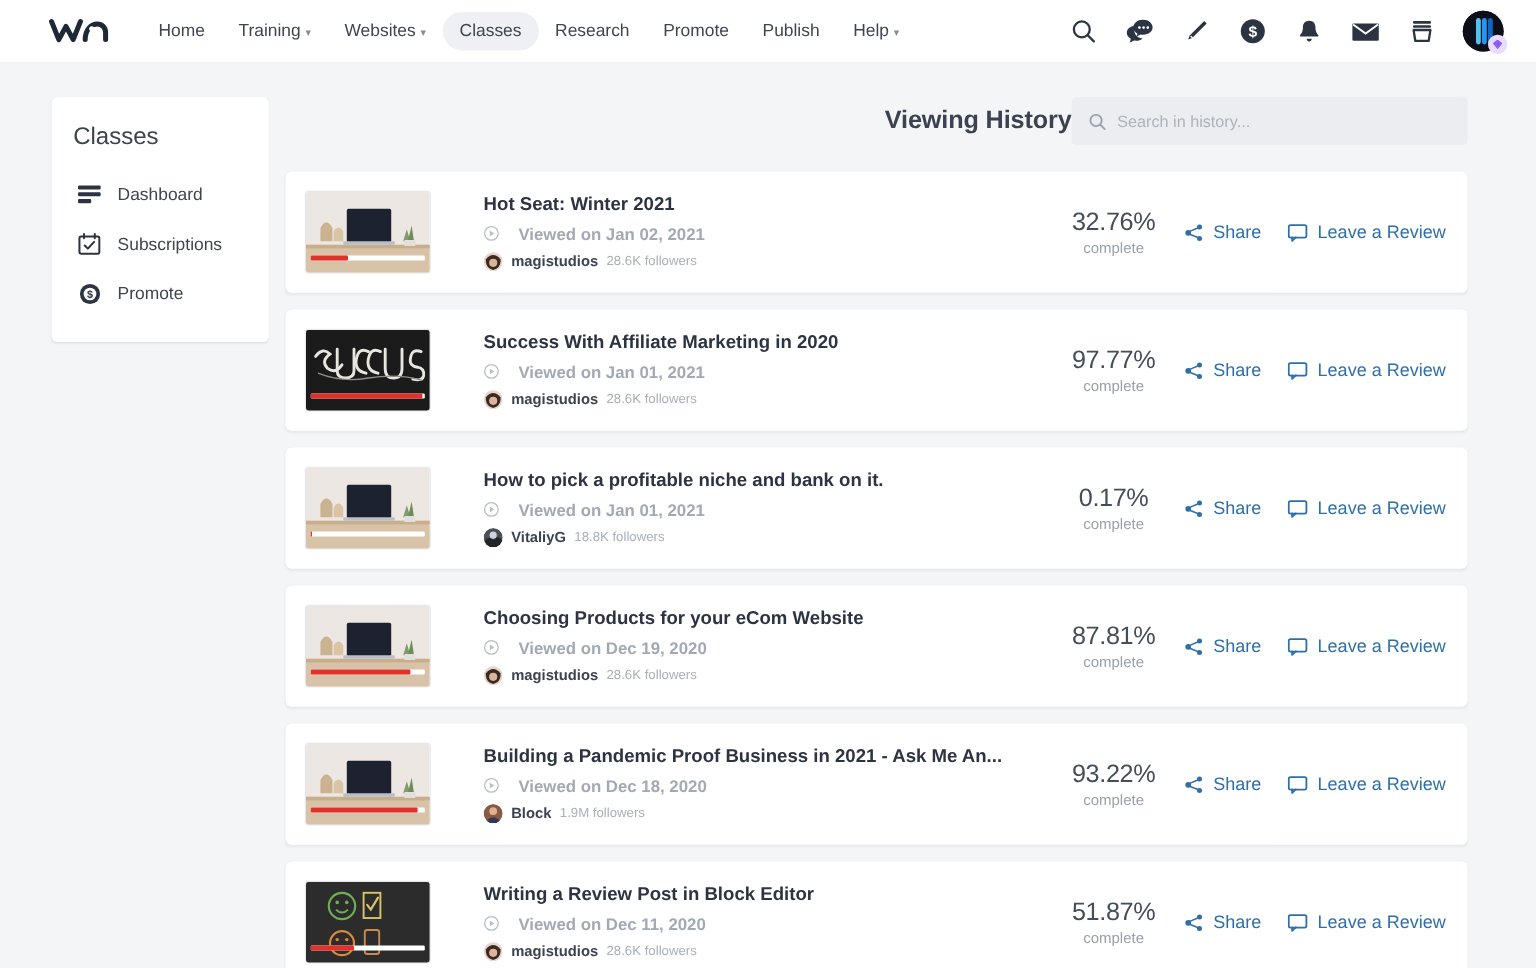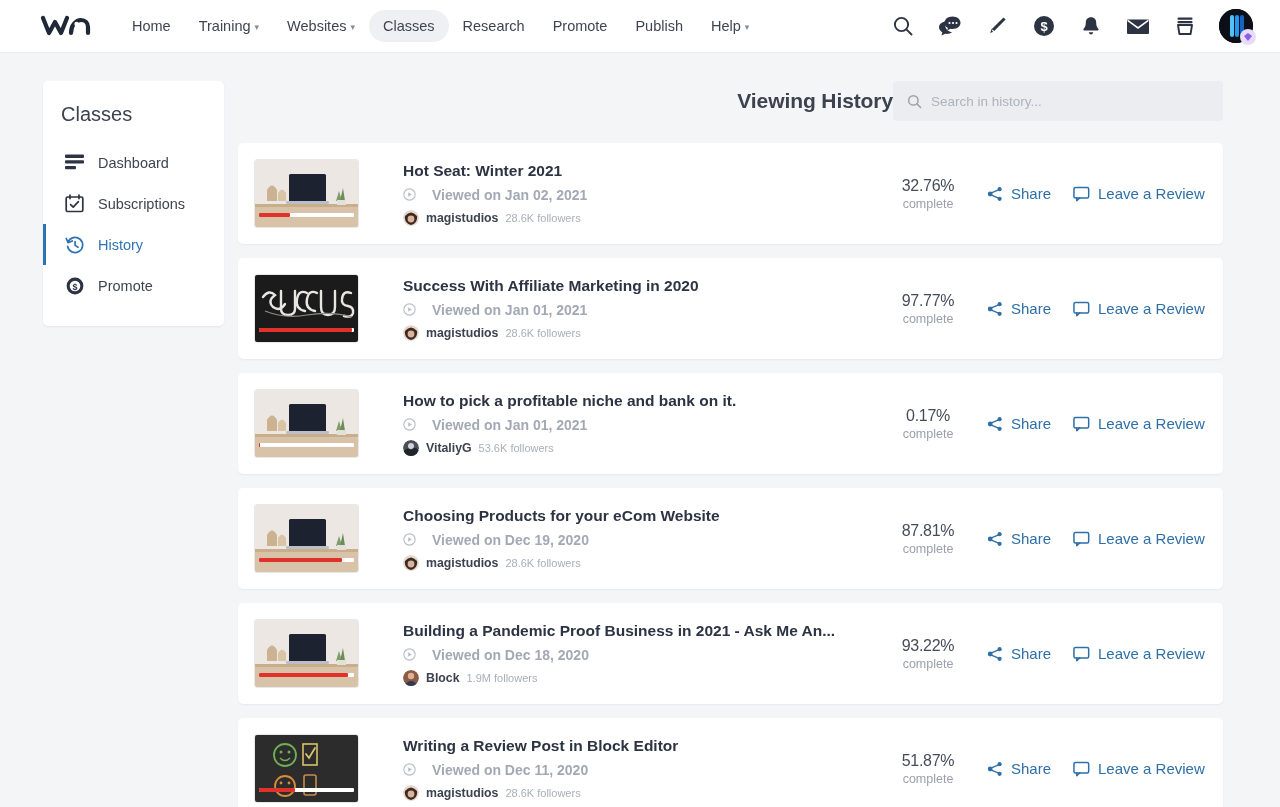--- a/index.html
+++ b/index.html
@@ -92,21 +92,21 @@
   .info { flex: 1; padding-left: 44px; min-width: 0; }
   .c-title { font-size: 15.5px; font-weight: 700; color: #2c3342; margin-bottom: 7px;
     white-space: nowrap; overflow: hidden; text-overflow: ellipsis; cursor: pointer; }
   .c-viewed { font-size: 14px; color: #a3a9b4; display: flex; align-items: center; gap: 16px; margin-bottom: 7px; font-weight: bold; }
   .c-author { display: flex; align-items: center; gap: 7px; }
   .c-ava { width: 16px; height: 16px; border-radius: 50%; flex: 0 0 16px; overflow: hidden; position: relative; }
   .c-name { font-size: 12.3px; font-weight: 700; color: #3c4250; }
   .c-foll { font-size: 11px; color: #a9aeb8; }
 
   .pct-wrap { width: 118px; text-align: center; flex: 0 0 118px; }
-  .pct { font-size: 16px; color: #454c5a; letter-spacing: -.3px; }
+  .pct { font-size: 21px; color: #454c5a; letter-spacing: -.3px; }
   .pct-sub { font-size: 12.5px; color: #9aa0ab; margin-top: 2px; }
 
   .act { display: flex; align-items: center; gap: 8px; color: #2e6fa8; font-size: 15px; cursor: pointer; }
   .act-share { width: 86px; flex: 0 0 86px; }
   .act-review { width: 150px; flex: 0 0 150px; }
 
   svg { display: block; }
 </style>
 </head>
 <body>
@@ -230,30 +230,20 @@
           <svg width="19" height="19" viewBox="0 0 19 19">
             <rect x="1.2" y="3" width="16.6" height="14.5" rx="1.4" stroke="#2c3342" stroke-width="1.7" fill="none"></rect>
             <line x1="5" y1="1" x2="5" y2="4.6" stroke="#2c3342" stroke-width="1.7" stroke-linecap="round"></line>
             <line x1="14" y1="1" x2="14" y2="4.6" stroke="#2c3342" stroke-width="1.7" stroke-linecap="round"></line>
             <path d="M5.6 10.6 L8.2 13.2 L13.4 7.6" stroke="#2c3342" stroke-width="1.7" fill="none" stroke-linecap="round" stroke-linejoin="round"></path>
           </svg>
         </span>
         <span>Subscriptions</span>
       </div>
 
-      <div class="side-item active">
-        <span class="side-ico">
-          <svg width="20" height="20" viewBox="0 0 20 20">
-            <path d="M3 7.2 A7.6 7.6 0 1 1 2.6 11.4" stroke="#2e74b5" stroke-width="1.7" fill="none" stroke-linecap="round"></path>
-            <path d="M1.2 3.4 L3.1 7.6 L7.3 6" stroke="#2e74b5" stroke-width="1.7" fill="none" stroke-linecap="round" stroke-linejoin="round"></path>
-            <path d="M10.1 6.6 L10.1 10.4 L13 12.2" stroke="#2e74b5" stroke-width="1.7" fill="none" stroke-linecap="round"></path>
-          </svg>
-        </span>
-        <span>History</span>
-      </div>
 
       <div class="side-item">
         <span class="side-ico">
           <svg width="20" height="20" viewBox="0 0 20 20">
             <circle cx="10" cy="10" r="8.4" fill="#2c3342"></circle>
             <circle cx="10" cy="10" r="5.3" fill="#fff"></circle>
             <text x="10" y="13.6" font-size="9" font-weight="bold" fill="#2c3342" text-anchor="middle" font-family="Liberation Sans">$</text>
           </svg>
         </span>
         <span>Promote</span>
@@ -445,21 +435,21 @@
       </div>
       <div class="c-author">
         <span class="c-ava">
                 <svg width="16" height="16" viewBox="0 0 16 16">
                   <circle cx="8" cy="8" r="8" fill="#4a4f57"></circle>
                   <path d="M0 12 q4 -6 8 -2 q4 -5 8 1 l0 5 l-16 0z" fill="#20242b"></path>
                   <circle cx="8" cy="6" r="3" fill="#cfd3d9"></circle>
                 </svg>
               </span>
         <span class="c-name">VitaliyG</span>
-        <span class="c-foll">53.6K followers</span>
+        <span class="c-foll">18.8K followers</span>
       </div>
     </div>
     <div class="pct-wrap">
       <div class="pct">0.17%</div>
       <div class="pct-sub">complete</div>
     </div>
     <div class="act act-share">
       <span>
         <svg width="16" height="16" viewBox="0 0 16 16">
           <circle cx="12.6" cy="3.2" r="2.1" fill="#2e6fa8"></circle>

